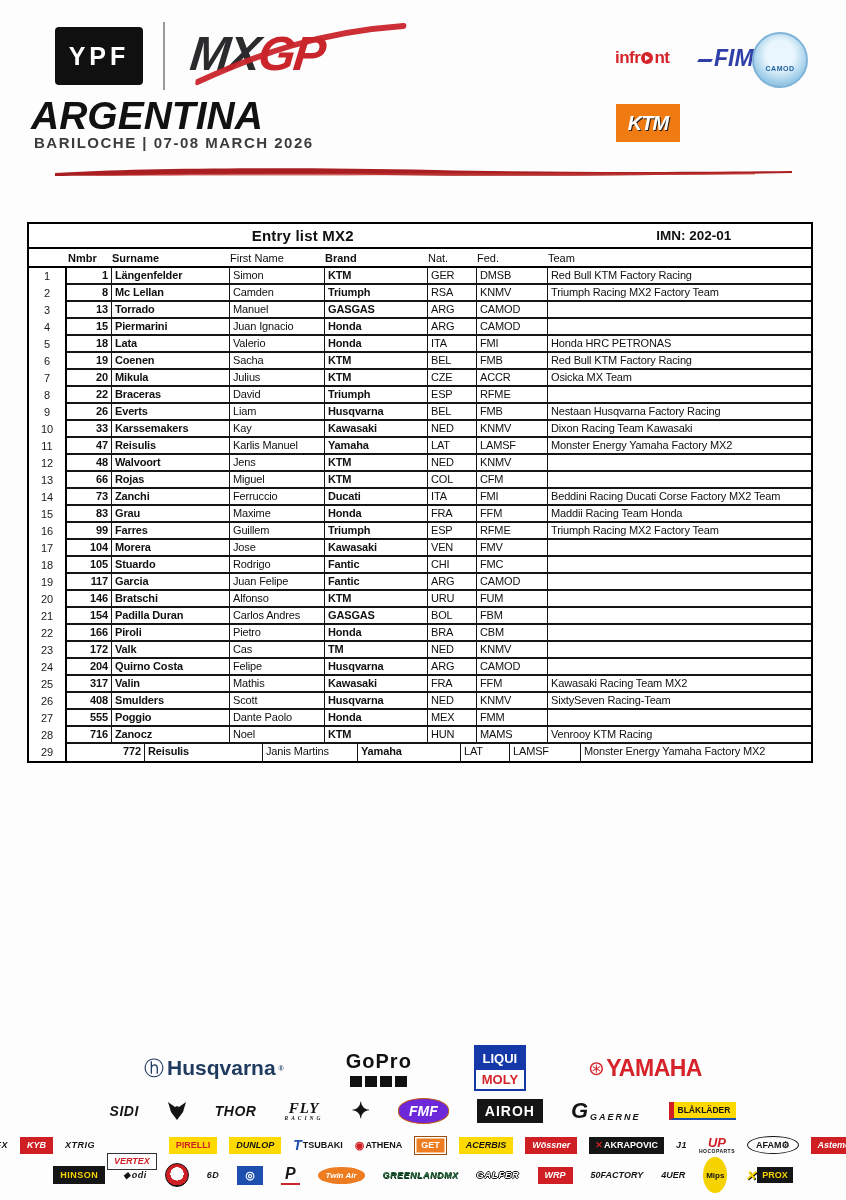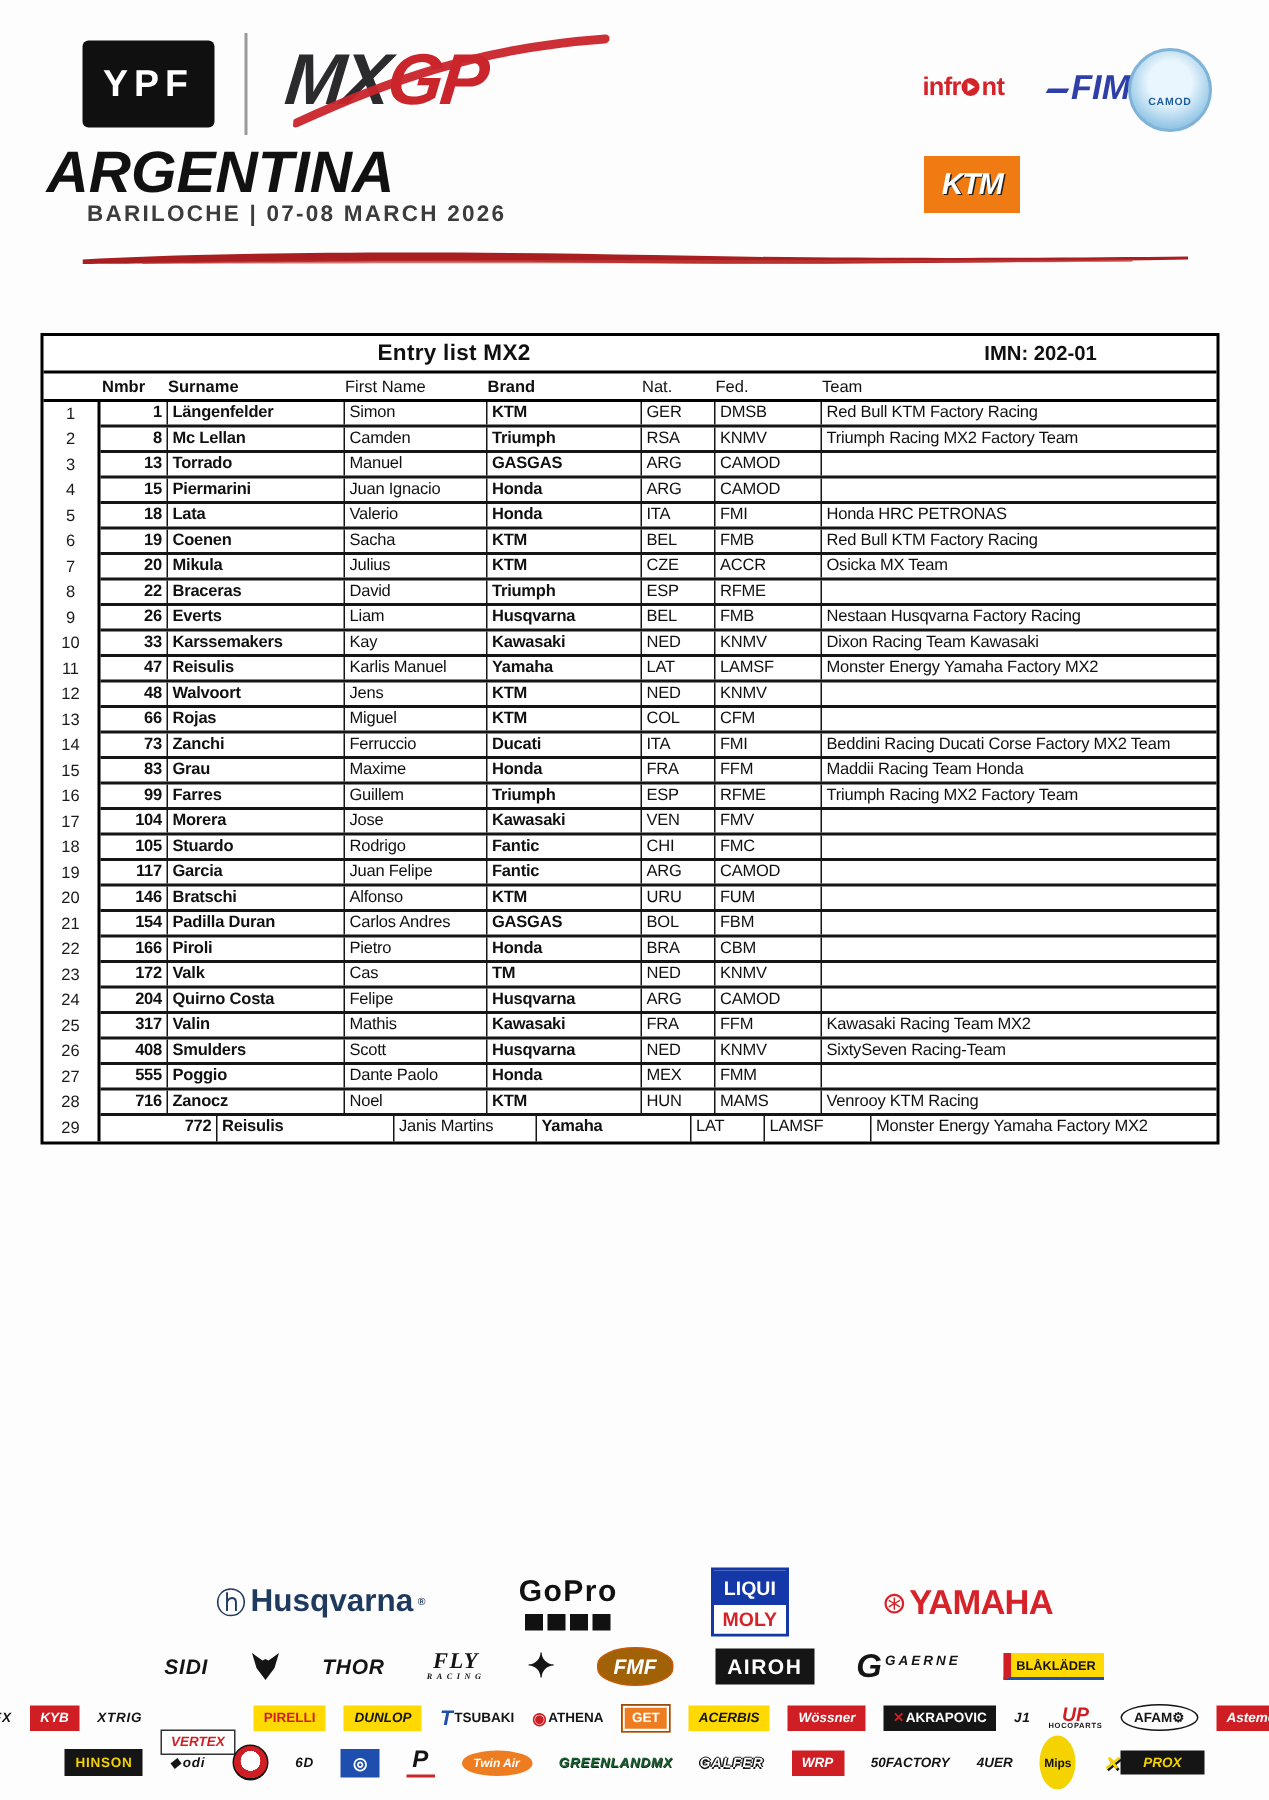--- a/index.html
+++ b/index.html
@@ -11,21 +11,21 @@
            display:flex;align-items:center;justify-content:center;}
   .ypf-box span{color:#fff;font-weight:900;font-size:25px;letter-spacing:4px;}
   .head-divider{position:absolute;left:163px;top:22px;width:2px;height:68px;background:#9a9a9a;}
   .mxgp{position:absolute;left:190px;top:26px;height:64px;width:210px;font-style:italic;font-weight:900;
         font-size:48px;letter-spacing:-2px;transform:skewX(-6deg);}
   .mxgp .mx{color:#2b2b2e;}
   .mxgp .gp{color:#c9252b;}
   .mxgp svg{position:absolute;left:8px;top:-6px;pointer-events:none;}
   .country{position:absolute;left:31px;top:94px;font-size:39px;font-weight:900;font-style:italic;
            letter-spacing:0px;color:#111;}
-  .event-info{position:absolute;left:34px;top:134px;font-size:15px;font-weight:700;color:#3c3c3c;letter-spacing:1.5px;margin-left:24px;}
+  .event-info{position:absolute;left:34px;top:134px;font-size:15px;font-weight:700;color:#3c3c3c;letter-spacing:1.5px;}
 
   .p-infront{position:absolute;left:615px;top:48px;font-size:17px;font-weight:900;color:#d5232a;
              display:flex;align-items:center;letter-spacing:-0.5px;}
   .infront-o{display:inline-block;width:12px;height:12px;border-radius:50%;background:#d5232a;margin:0 1px;position:relative;}
   .infront-o:after{content:"";position:absolute;left:4px;top:3px;border-left:5px solid #fff;border-top:3px solid transparent;border-bottom:3px solid transparent;}
   .p-fim{position:absolute;left:698px;top:45px;font-size:23px;font-weight:900;font-style:italic;color:#2f3fa8;letter-spacing:0px;}
   .p-fim:before{content:"";display:inline-block;width:14px;height:3px;background:#2f3fa8;transform:skewX(-30deg);margin-right:2px;margin-bottom:4px;}
   .p-camod{position:absolute;left:752px;top:32px;width:52px;height:52px;border-radius:50%;
            border:2px solid #7fb3d8;background:radial-gradient(circle at 50% 40%,#eaf6fd 0 35%,#9ccbe8 70%,#6ea9d4);
            display:flex;align-items:flex-end;justify-content:center;}
@@ -98,49 +98,49 @@
   .s-row3 .sp{font-size:9px;}
   .s-row4 .sp{font-size:9px;}
   .sp-plain{font-style:italic;letter-spacing:.5px;}
   .sp-plain-it{font-style:italic;}
   .sp-plain-big{font-size:16px !important;font-style:italic;border-bottom:2px solid #c9252b;padding:0 4px;}
   .sp-fox svg{display:block;}
   .sp-star{font-size:22px !important;font-style:normal;}
   .sp-stack{flex-direction:column;line-height:1;font-style:italic;font-family:Liberation Serif, serif;}
   .sp-stack .l1{font-size:15px;letter-spacing:1px;}
   .sp-stack .l2{font-size:5.5px;letter-spacing:3px;font-weight:700;}
-  .sp-oval-orange{background:#a16207;color:#fff;border-radius:50%/45%;padding:4px 10px;font-style:italic;border:1.5px solid #c55b0a;}
+  .sp-oval-orange{background:#6d28d9;color:#fff;border-radius:50%/45%;padding:4px 10px;font-style:italic;border:1.5px solid #c55b0a;}
   .sp-oval-orange-sm{background:#ee7c21;color:#fff;border-radius:50%/48%;padding:4px 8px;font-style:italic;font-size:8px !important;}
   .sp-box-dark{background:#151515;color:#fff;padding:4px 8px;letter-spacing:1px;}
   .sp-box-dark-yellow{background:#151515;color:#f5d300;padding:4px 7px;letter-spacing:.5px;}
   .sp-box-red{background:#cf1f24;color:#fff;padding:3.5px 7px;font-style:italic;}
   .sp-box-yellow{background:#ffd900;color:#141414;padding:3.5px 7px;font-style:italic;}
   .sp-box-yellow-it{background:#ffd900;color:#141414;padding:3.5px 7px;font-style:italic;}
   .sp-box-yellow-red{background:#ffd900;color:#cf1f24;padding:3.5px 7px;}
   .sp-box-orange{background:#ee7c21;color:#fff;padding:3.5px 6px;border:1px solid #9a4d0d;box-shadow:inset 0 0 0 1.5px #fff;}
   .sp-box-blue{background:#1e4fae;color:#fff;padding:3px 8px;font-size:11px !important;}
   .sp-outline-red{border:1.5px solid #333;color:#cf1f24;padding:2.5px 6px;font-style:italic;background:#fff;margin-top:32px;}
   .sp-outline-oval{border:1.8px solid #141414;border-radius:50%/50%;padding:3px 8px;}
   .sp-outline-it{font-style:italic;color:#fff;text-shadow:-1px 0 #141414,1px 0 #141414,0 -1px #141414,0 1px #141414;letter-spacing:1px;}
   .sp-green{color:#1c5c31;font-style:italic;letter-spacing:.5px;text-shadow:.5px .5px 0 #0d2e18;}
   .sp-blaklader{background:#ffd900;color:#141414;padding:3px 6px 3px 4px;font-size:8.5px !important;border-left:5px solid #cf1f24;border-bottom:2px solid #1e4fae;}
   .sp-gaerne{font-style:italic;}
   .sp-gaerne .sp-pre{font-size:22px;margin-right:2px;}
-  .sp-gaerne .sp-label{font-size:9px;letter-spacing:2px;align-self:flex-end;margin-bottom:12px;}
+  .sp-gaerne .sp-label{font-size:9px;letter-spacing:2px;align-self:flex-end;margin-bottom:2px;}
   .sp-tsubaki .sp-pre{color:#1e4fae;font-size:14px;font-style:italic;}
   .sp-athena .sp-pre{color:#cf1f24;font-size:11px;}
   .sp-akra{background:#151515;color:#fff;padding:3.5px 6px;}
   .sp-akra .sp-pre{color:#cf1f24;}
   .sp-hoco{flex-direction:column;line-height:1;}
   .sp-hoco .sp-pre{color:#cf1f24;font-size:13px;font-style:italic;margin:0;}
   .sp-hoco .sp-label{font-size:5px;letter-spacing:.5px;}
   .sp-circle-red{width:22px;height:22px;border-radius:50%;background:radial-gradient(circle at 50% 45%,#fff 0 40%,#cf1f24 41% 70%,#141414 71%);border:1.5px solid #141414;}
   .sp-circle-yellow{width:24px;height:36px;border-radius:50%;background:#f5d300;font-size:8px !important;}
   .sp-prox .sp-pre{color:#f5d300;text-shadow:1px 1px 0 #141414;font-size:13px;font-style:italic;}
-  .sp-prox .sp-label{background:#151515;color:#f5d300;padding:3px 15px;font-style:italic;}
+  .sp-prox .sp-label{background:#151515;color:#f5d300;padding:3px 5px;}
 </style>
 </head>
 <body>
 
 <div class="page">
 
   <div class="ypf-box">
     <span>YPF</span>
   </div>
   <div class="head-divider"></div>

